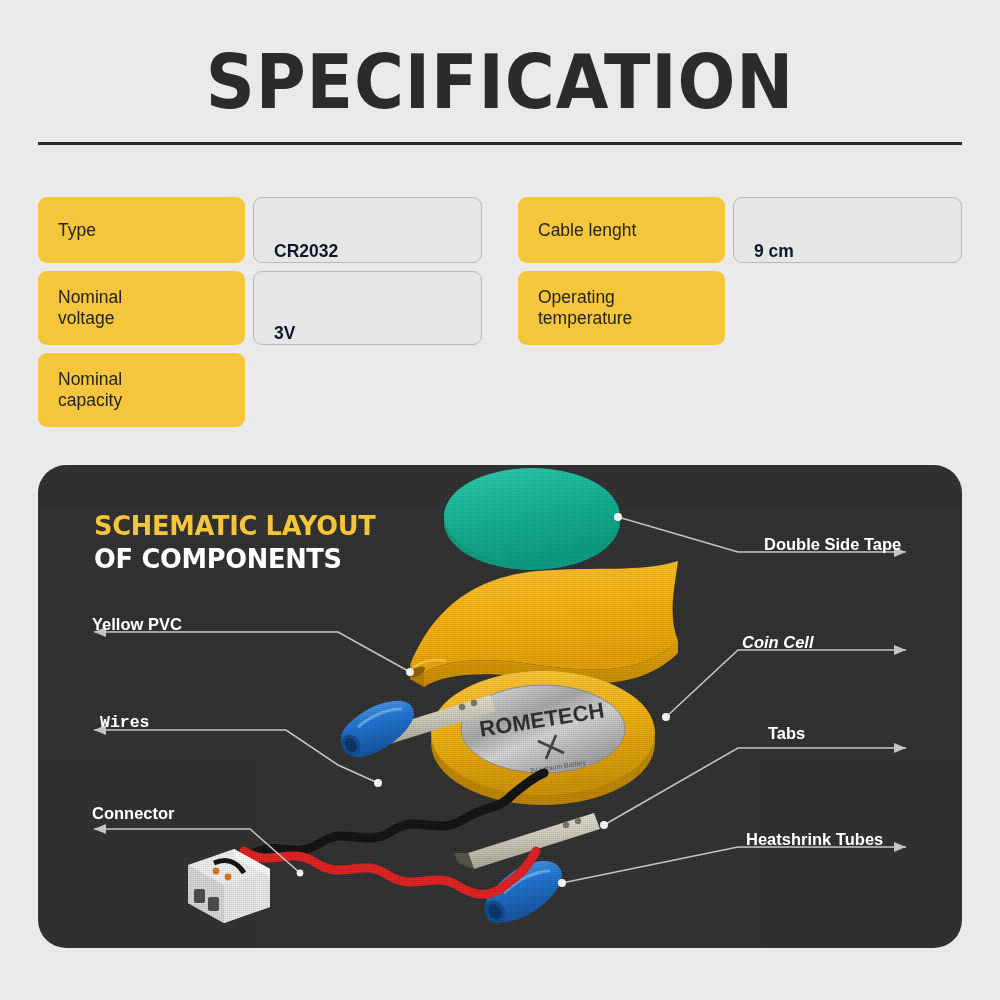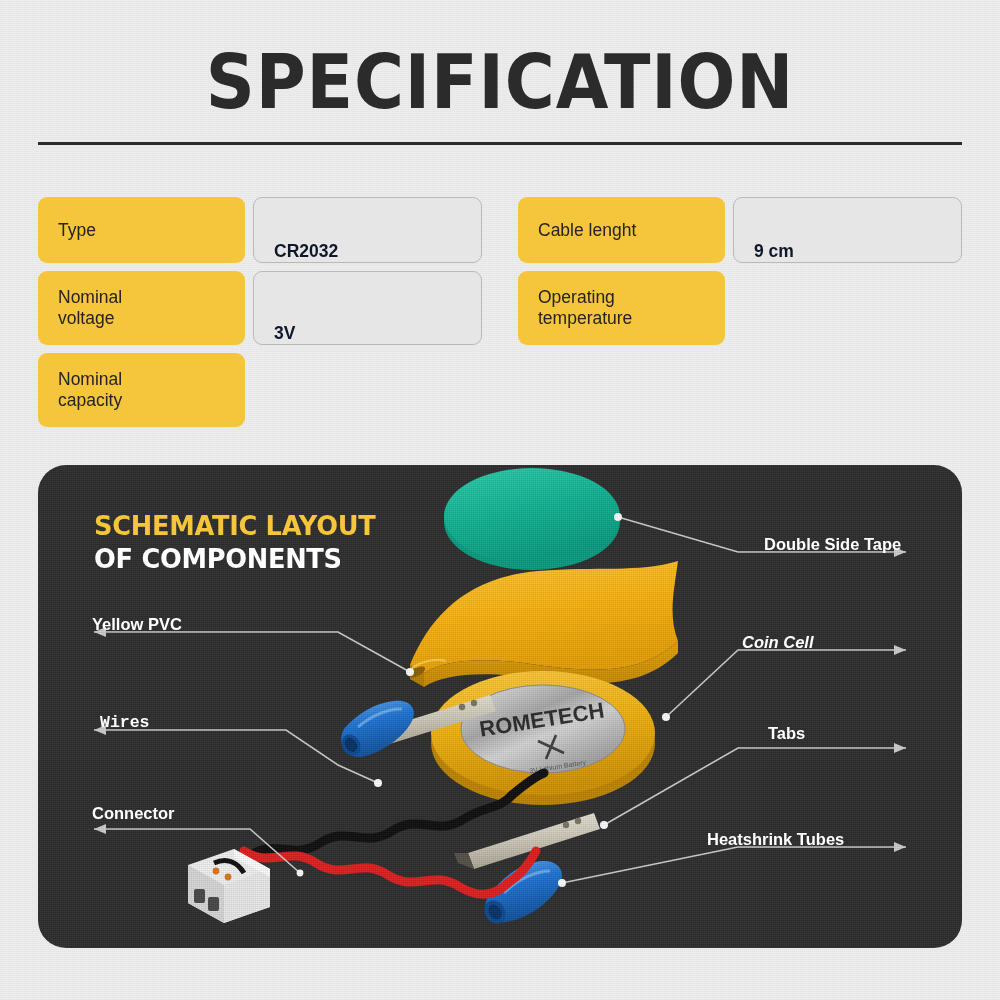--- a/index.html
+++ b/index.html
@@ -378,15 +378,15 @@
     <div class="l2">OF COMPONENTS</div>
   </div>
 
   <div class="callout" style="left:54px; top:150px;">Yellow PVC</div>
   <div class="callout" style="left:62px; top:248px;font-family:Liberation Mono, monospace;">Wires</div>
   <div class="callout" style="left:54px; top:339px;">Connector</div>
 
   <div class="callout right" style="left:682px; top:70px;margin-left:44px;">Double Side Tape</div>
   <div class="callout right" style="left:704px; top:168px;font-style:italic;">Coin Cell</div>
   <div class="callout right" style="left:682px; top:259px;margin-left:48px;">Tabs</div>
-  <div class="callout right" style="left:669px; top:365px;">Heatshrink Tubes</div>
+  <div class="callout right" style="left:708px; top:365px;">Heatshrink Tubes</div>
 
 </div>
 
 </body></html>

